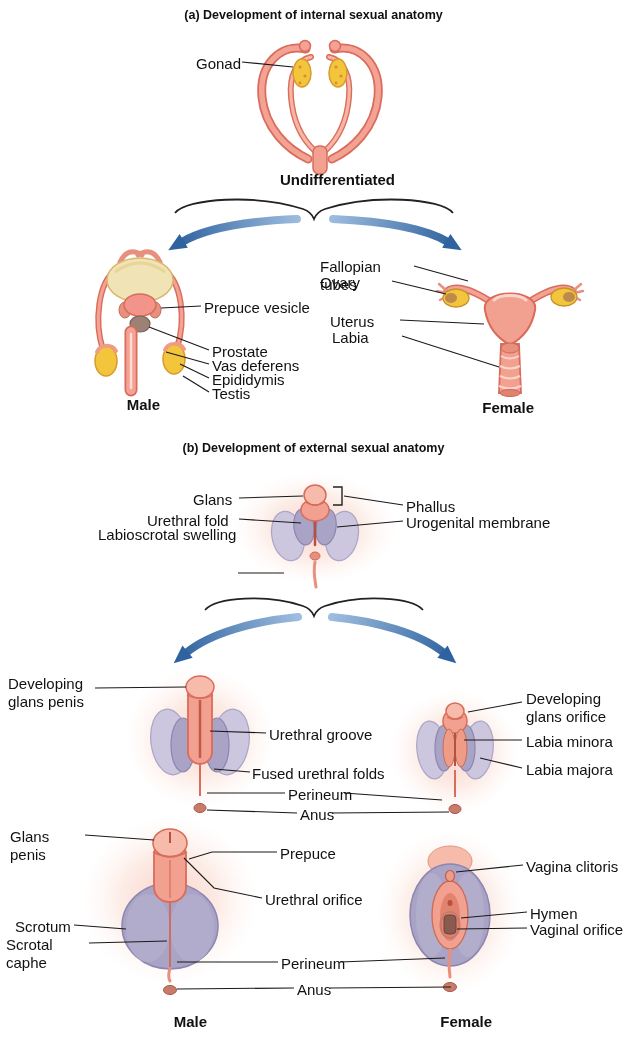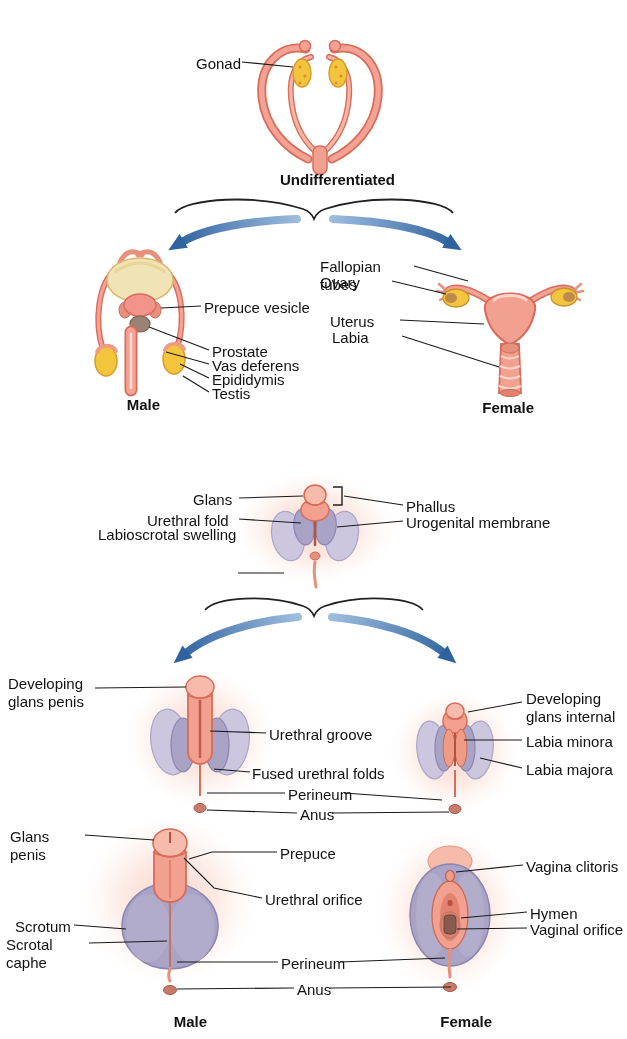--- a/index.html
+++ b/index.html
@@ -232,48 +232,50 @@
     <path d="M523,865 L456,872"></path>
     <path d="M527,912 L461,918"></path>
     <path d="M527,928 L457,929"></path>
     <path d="M278,962 L177,962"></path>
     <path d="M340,962 L445,958"></path>
     <path d="M294,988 L177,989"></path>
     <path d="M330,988 L451,987"></path>
   </g>
 </svg>
 
+<div class="label title" style="top:8px">(a) Development of internal sexual anatomy</div>
 <div class="label" style="top:55px;left:196px">Gonad</div>
 <div class="label b c" style="top:171px;left:245px;width:150px">Undifferentiated</div>
 
 <div class="label" style="top:299px;left:204px">Prepuce vesicle</div>
 <div class="label" style="top:343px;left:212px">Prostate</div>
 <div class="label" style="top:357px;left:212px">Vas deferens</div>
 <div class="label" style="top:371px;left:212px">Epididymis</div>
 <div class="label" style="top:385px;left:212px">Testis</div>
 <div class="label b c" style="top:396px;left:100px;width:60px">Male</div>
 
 <div class="label r" style="top:258px;left:320px;width:92px">Fallopian tubes</div>
 <div class="label r" style="top:274px;left:320px;width:70px">Ovary</div>
 <div class="label r" style="top:313px;left:330px;width:68px">Uterus</div>
 <div class="label r" style="top:329px;left:332px;width:68px">Labia</div>
 <div class="label b c" style="top:399px;left:462px;width:72px">Female</div>
 
+<div class="label title" style="top:441px">(b) Development of external sexual anatomy</div>
 <div class="label r" style="top:491px;left:193px;width:44px">Glans</div>
 <div class="label r" style="top:512px;left:147px;width:90px">Urethral fold</div>
 <div class="label r" style="top:526px;left:98px;width:139px">Labioscrotal swelling</div>
 <div class="label" style="top:498px;left:406px">Phallus</div>
 <div class="label" style="top:514px;left:406px">Urogenital membrane</div>
 
 <div class="label r" style="top:675px;left:8px;width:84px">Developing glans penis</div>
 <div class="label" style="top:726px;left:269px">Urethral groove</div>
 <div class="label" style="top:765px;left:252px">Fused urethral folds</div>
 <div class="label" style="top:786px;left:288px">Perineum</div>
 <div class="label" style="top:806px;left:300px">Anus</div>
-<div class="label" style="top:690px;left:526px;width:92px">Developing glans internal</div>
+<div class="label" style="top:690px;left:526px;width:92px">Developing glans orifice</div>
 <div class="label" style="top:733px;left:526px">Labia minora</div>
 <div class="label" style="top:761px;left:526px">Labia majora</div>
 
 <div class="label r" style="top:828px;left:10px;width:72px">Glans penis</div>
 <div class="label" style="top:845px;left:280px">Prepuce</div>
 <div class="label" style="top:891px;left:265px">Urethral orifice</div>
 <div class="label" style="top:858px;left:526px">Vagina clitoris</div>
 <div class="label r" style="top:918px;left:15px;width:56px">Scrotum</div>
 <div class="label r" style="top:936px;left:6px;width:80px">Scrotal caphe</div>
 <div class="label" style="top:905px;left:530px">Hymen</div>

